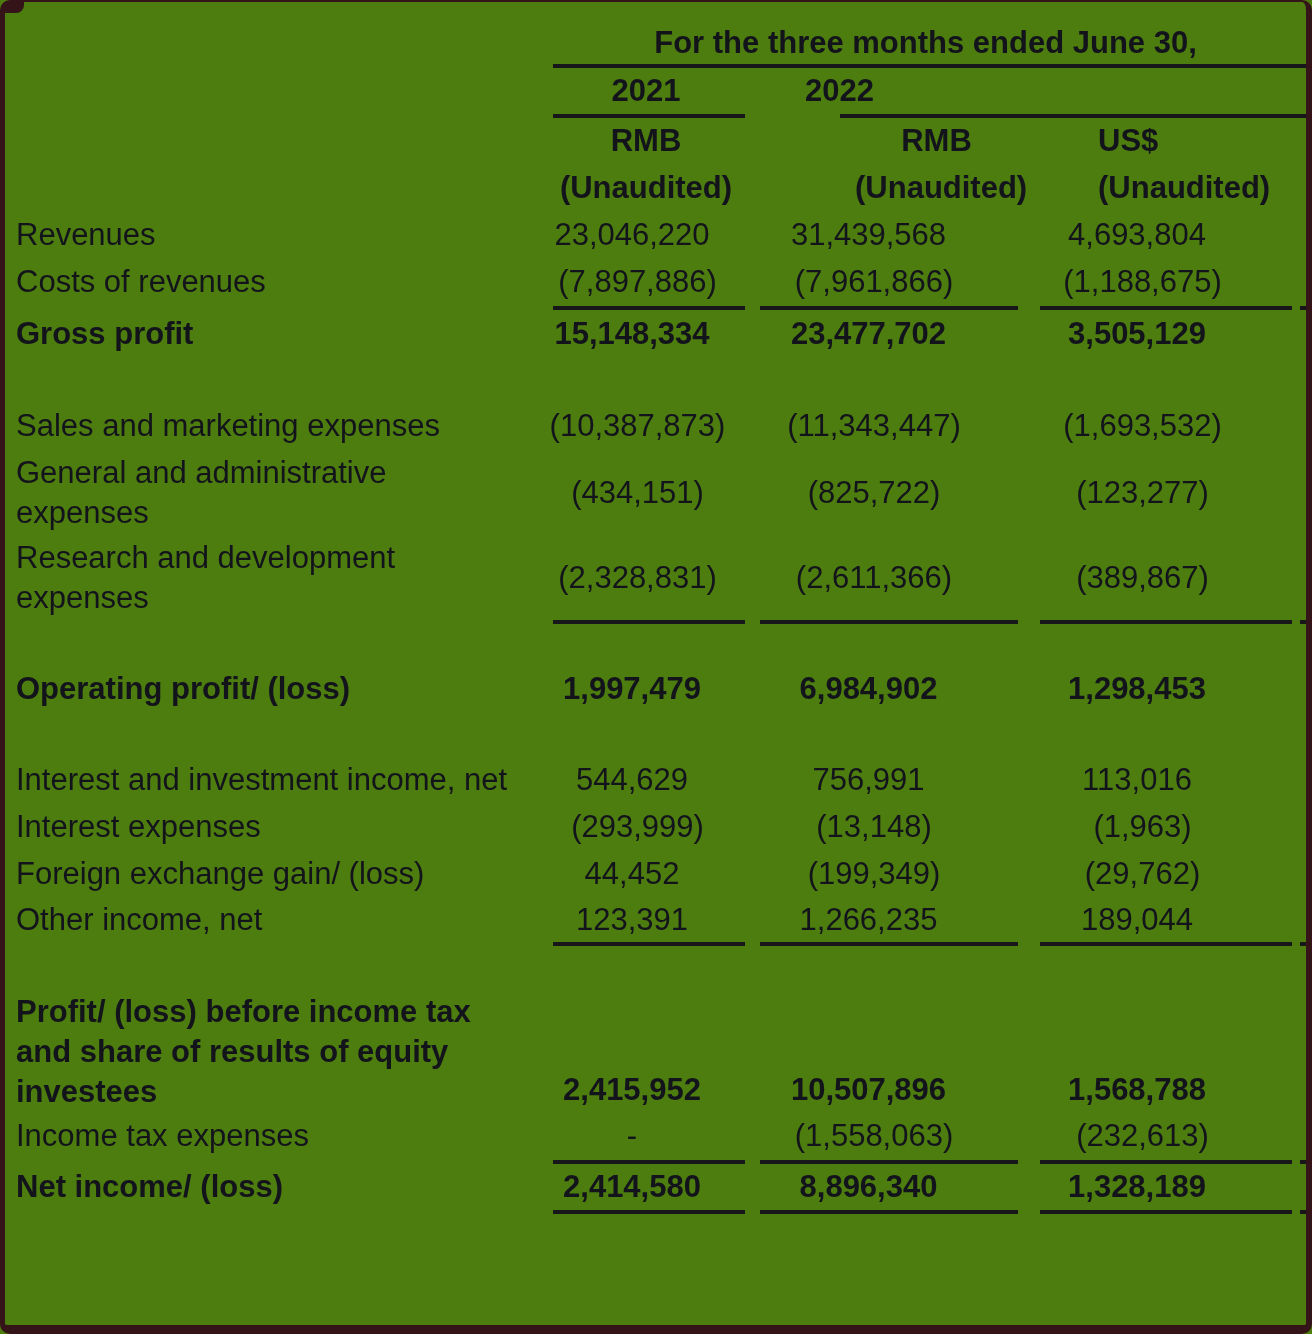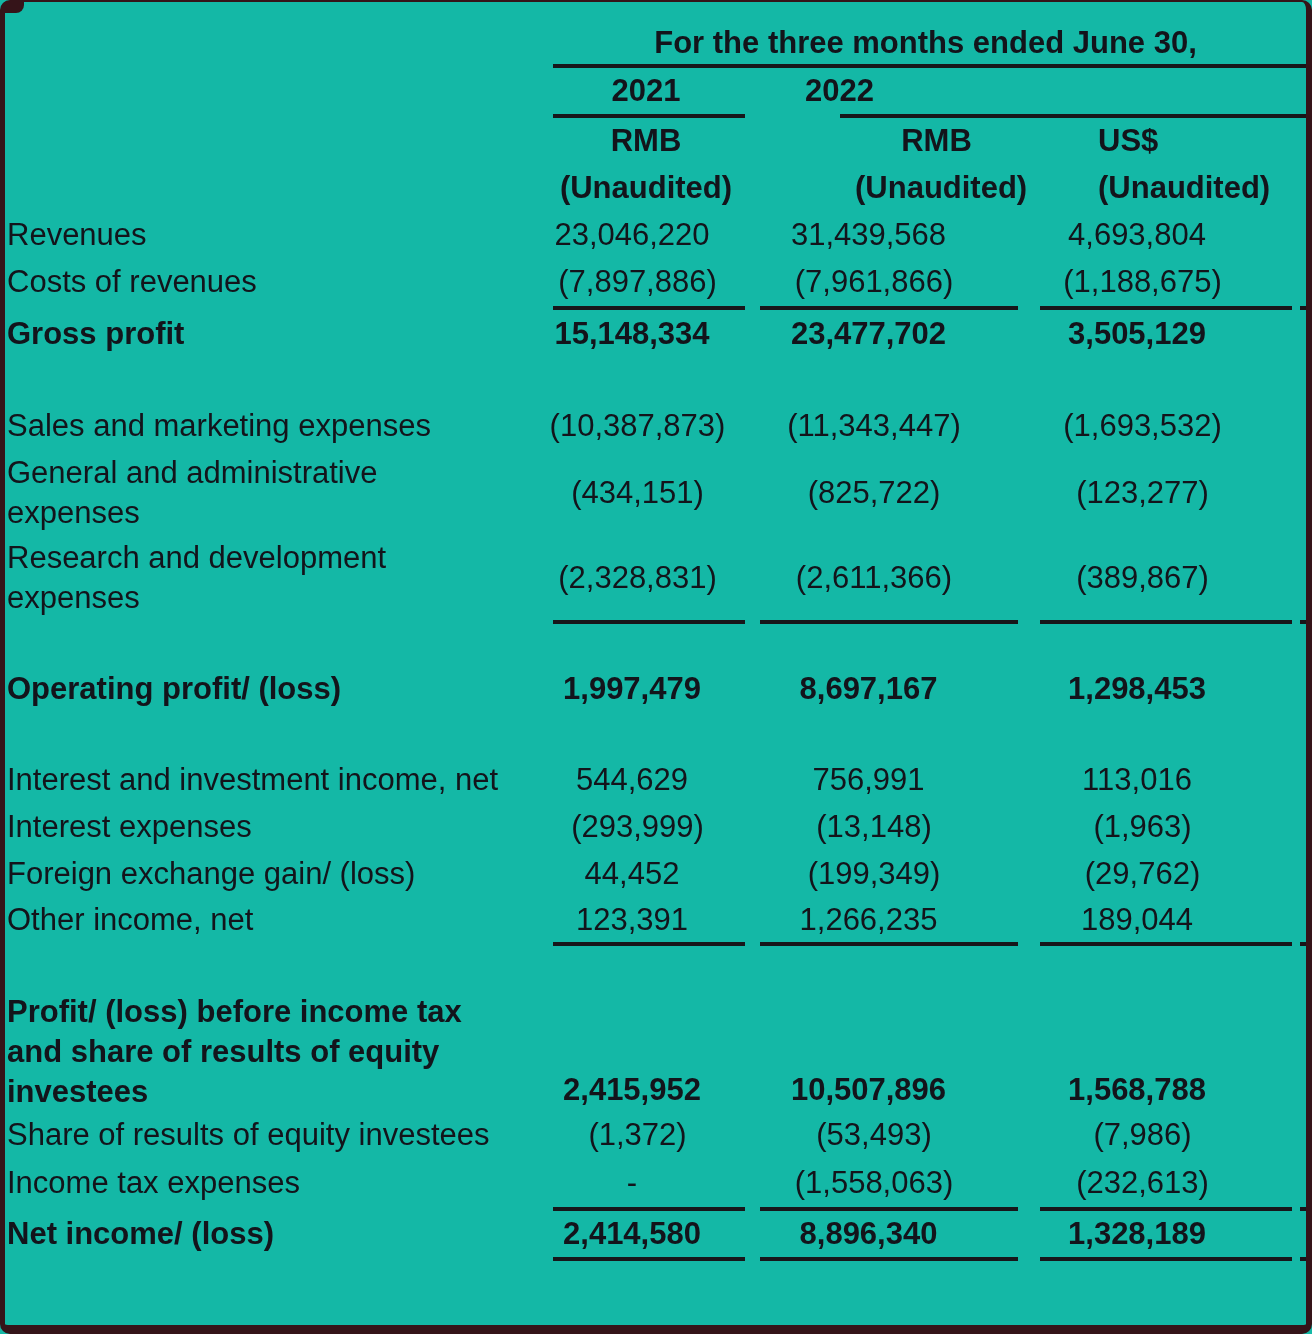--- a/index.html
+++ b/index.html
@@ -1,20 +1,20 @@
 <!DOCTYPE html>
 <html><head>
 <meta charset="utf-8">
 <style>
   * { margin:0; padding:0; box-sizing:border-box; }
   html,body { background:#ffffff; }
   .canvas {
     position:relative;
     width:1312px; height:1334px;
-    background:#14b8a6;
+    background:#4d7c0f;
     overflow:hidden;
     font-family:"Liberation Sans","DejaVu Sans",sans-serif;
     color:#13141b;
     padding-top:22px;
   }
   table.fin {
     border-collapse:collapse;
     table-layout:fixed;
     width:1312px;
   }
@@ -30,21 +30,21 @@
   tr.h44 > td { height:44px; }
   tr.h46 > td { height:46px; }
   tr.h47 > td { height:47px; }
   tr.h48 > td { height:48px; }
   tr.h84 > td { height:84px; }
   tr.h86 > td { height:86px; }
   tr.h120 > td { height:120px; }
 
   tr.em td { font-weight:bold;margin-top:23px; }
 
-  .lbl { padding-left:7px; }
+  .lbl { padding-left:16px; }
   .lline { line-height:40px; }
 
   .val { text-align:center; white-space:nowrap; }
   .val1 { padding-right:5px; }
   .val2 { padding-right:15px; }
   .val3 { padding-right:25px; }
   .amt { display:inline-block; }
   .amt.pos { padding-right:11px; }
 
   
@@ -225,21 +225,21 @@
     </tr>
 
 
     <tr class="h42">
           <td colspan="5"></td>
         </tr>
 
     <tr class="h47 em">
       <td class="lbl">Operating profit/ (loss)</td>
       <td class="val val1"><span class="amt pos">1,997,479</span></td>
-      <td class="val val2"><span class="amt pos">8,697,167</span></td>
+      <td class="val val2"><span class="amt pos">6,984,902</span></td>
       <td class="val val3"><span class="amt pos">1,298,453</span></td>
       <td></td>
     </tr>
 
     <tr class="h44">
           <td colspan="5"></td>
         </tr>
 
     <tr class="h47">
       <td class="lbl">Interest and investment income, net</td>
@@ -297,27 +297,20 @@
         <div class="lline">Profit/ (loss) before income tax</div>
         <div class="lline">and share of results of equity</div>
         <div class="lline">investees</div>
       </td>
       <td class="val val1 vb" style="vertical-align: bottom; padding-bottom: 5px;"><span class="amt pos">2,415,952</span></td>
       <td class="val val2 vb" style="vertical-align: bottom; padding-bottom: 5px;"><span class="amt pos">10,507,896</span></td>
       <td class="val val3 vb" style="vertical-align: bottom; padding-bottom: 5px;"><span class="amt pos">1,568,788</span></td>
       <td></td>
     </tr>
 
-    <tr class="h47">
-      <td class="lbl">Share of results of equity investees</td>
-      <td class="val val1"><span class="amt">(1,372)</span></td>
-      <td class="val val2"><span class="amt">(53,493)</span></td>
-      <td class="val val3"><span class="amt">(7,986)</span></td>
-      <td></td>
-    </tr>
 
     <tr class="h48">
       <td class="lbl">Income tax expenses</td>
       <td class="val val1"><span class="amt pos">-</span></td>
       <td class="val val2"><span class="amt">(1,558,063)</span></td>
       <td class="val val3"><span class="amt">(232,613)</span></td>
       <td></td>
     </tr>
     <tr class="rule">
       <td></td>

